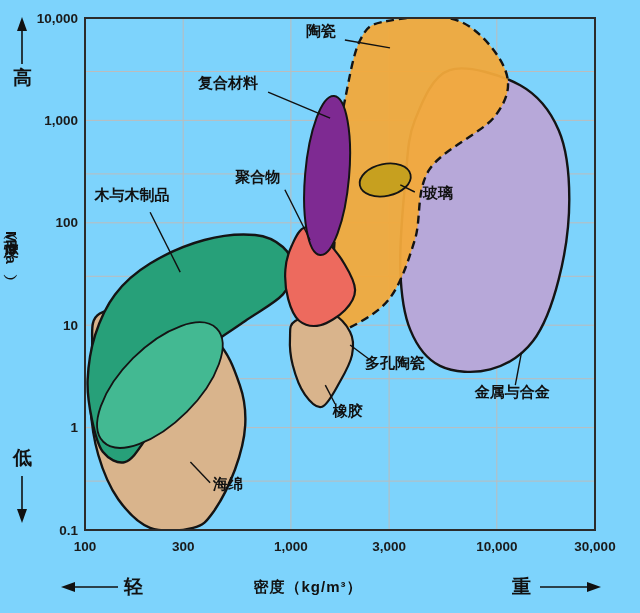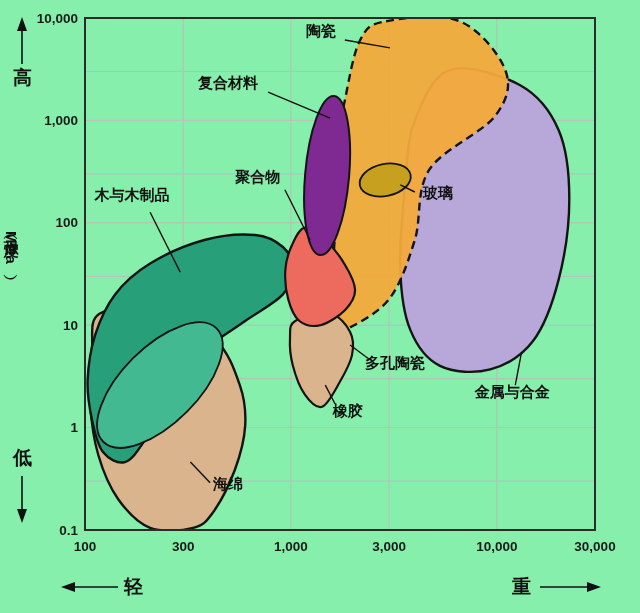--- a/index.html
+++ b/index.html
@@ -1,16 +1,16 @@
 <!DOCTYPE html>
 <html><head>
 <meta charset="utf-8">
 <style>
   html,body{margin:0;padding:0;background:#ffffff;}
-  #stage{position:relative;width:640px;height:613px;background:#86efac;overflow:hidden;
+  #stage{position:relative;width:640px;height:613px;background:#7dd3fc;overflow:hidden;
          font-family:"Liberation Sans",sans-serif;}
   #chart-svg{position:absolute;left:0;top:0;}
   .grid{stroke:#bcbcbc;stroke-width:1;}
   .frame{fill:none;stroke:#2b2b2b;stroke-width:2;}
   .leader{stroke:#111;stroke-width:1.4;}
   .ann{font:600 15px "Liberation Sans",sans-serif;fill:#111;text-anchor:middle;}
   .tick{font:700 13.5px "Liberation Sans",sans-serif;fill:#1a1a1a;}
   .xt{text-anchor:middle;}
   .yt{text-anchor:end;}
   .axarrow{stroke:#111;stroke-width:1.6;}
@@ -101,14 +101,15 @@
         <line class="axarrow" x1="540" y1="587" x2="590" y2="587"></line>
         <polygon points="587,582 601,587 587,592" fill="#111"></polygon>
       </g>
     </svg>
 
   <div class="side-label big" style="left:13px;top:68px;">高</div>
   <div class="side-label axis-title vert" style="left:4px;top:228px;">强度（MPa）</div>
   <div class="side-label big" style="left:13px;top:448px;">低</div>
 
   <div class="side-label big" style="left:124px;top:577px;">轻</div>
+  <div class="side-label axis-title center150" style="left:228px;top:579px;">密度（kg/m³）</div>
   <div class="side-label big" style="left:512px;top:577px;">重</div>
 </div>
 
 </body></html>

